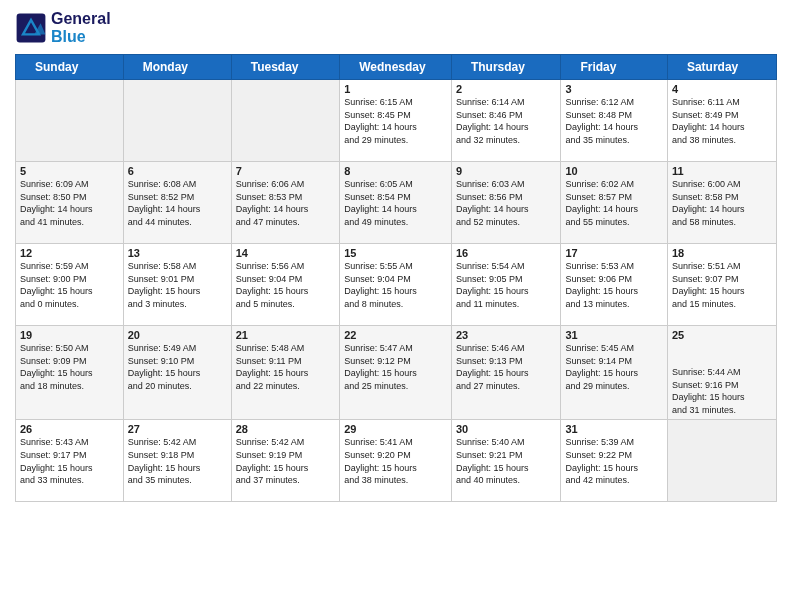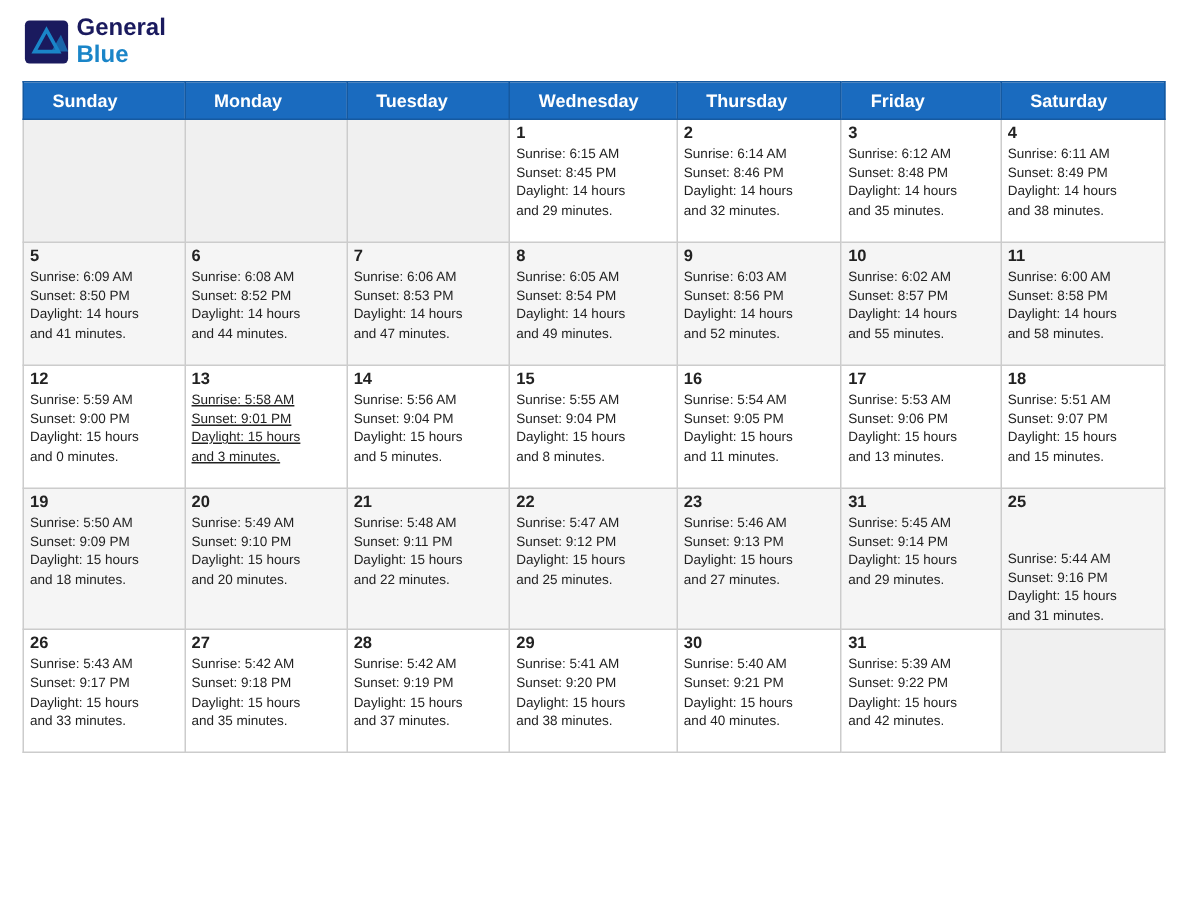--- a/index.html
+++ b/index.html
@@ -208,21 +208,21 @@
         <tr>
           <td>
             <span class="day-number">12</span>
             <div class="day-info" style="white-space: pre-line;">Sunrise: 5:59 AM
 Sunset: 9:00 PM
 Daylight: 15 hours
 and 0 minutes.</div>
           </td>
           <td>
             <span class="day-number">13</span>
-            <div class="day-info" style="white-space: pre-line; text-decoration: underline;">Sunrise: 5:58 AM
+            <div class="day-info" style="white-space: pre-line;">Sunrise: 5:58 AM
 Sunset: 9:01 PM
 Daylight: 15 hours
 and 3 minutes.</div>
           </td>
           <td>
             <span class="day-number">14</span>
             <div class="day-info" style="white-space: pre-line;">Sunrise: 5:56 AM
 Sunset: 9:04 PM
 Daylight: 15 hours
 and 5 minutes.</div>

